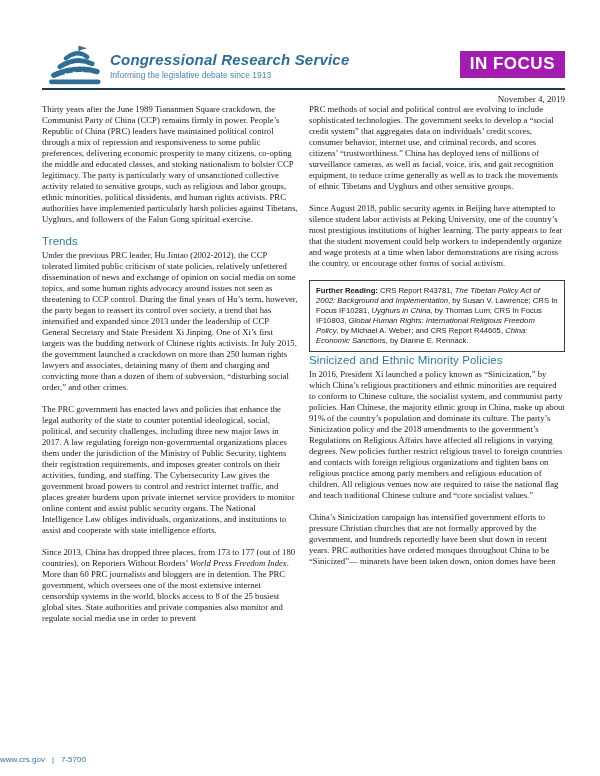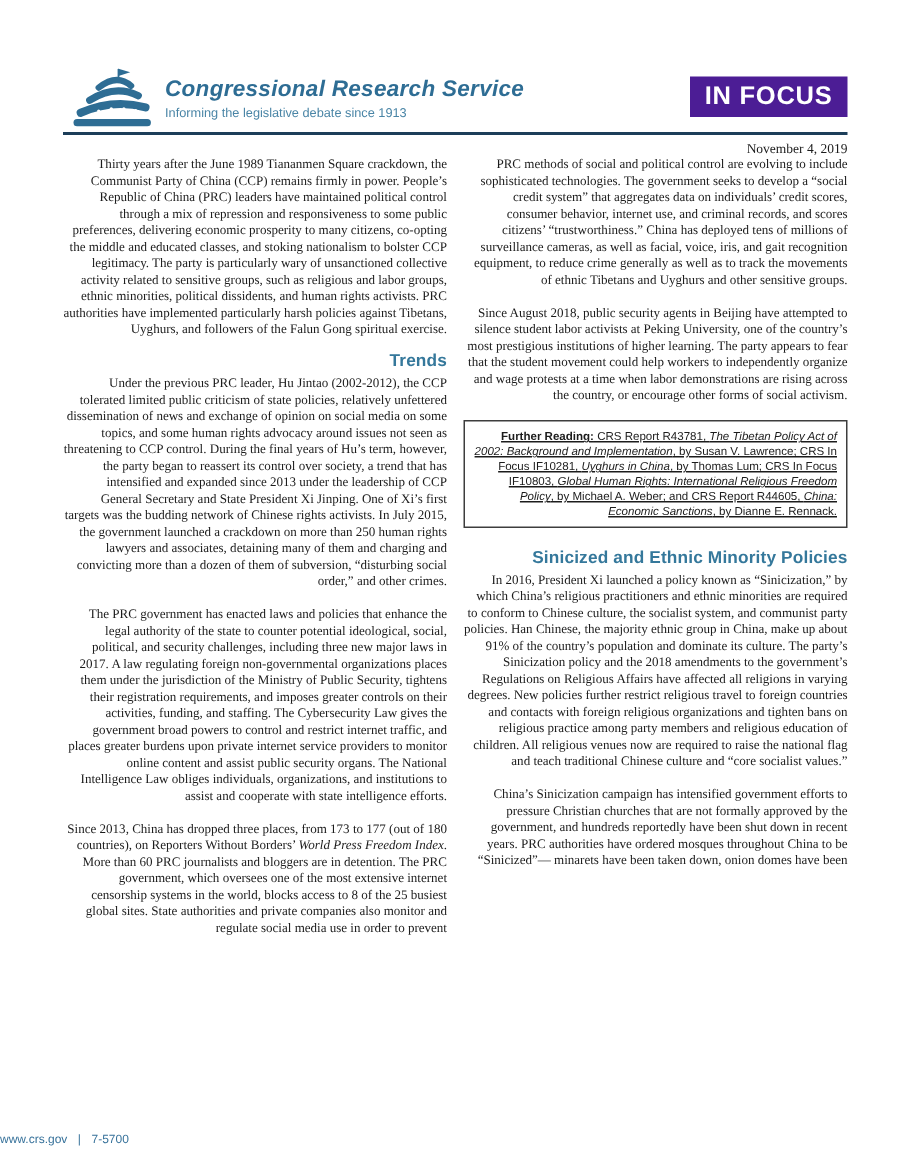--- a/index.html
+++ b/index.html
@@ -23,54 +23,53 @@
     font-family: "Liberation Sans", sans-serif;
     font-style: italic; font-weight: bold;
     font-size: 15px; color: #2e6d94; letter-spacing: 0.2px;
     white-space: nowrap;
   }
   .tagline {
     font-family: "Liberation Sans", sans-serif;
     font-size: 8.5px; color: #4a85a6; margin-top: 2px;
   }
   .badge {
-    background: #4c1d95; color: #ffffff;
+    background: #a21caf; color: #ffffff;
     font-family: "Liberation Sans", sans-serif;
     font-weight: bold; font-size: 17px; letter-spacing: 0.5px;
     padding: 3px 10px 4px 10px; margin-top: 7px;
     white-space: nowrap;
   }
   .rule { border-top: 2px solid #1c3e59; margin-top: 2px; }
 
   .date { text-align: right; font-size: 9px; margin-top: 4px; }
 
   h1 {
     font-family: "Liberation Serif", serif;
     font-size: 18.5px; font-weight: bold;
     margin: 4px 0 10px 0; color: #111;
   }
 
   
   .columns { display: flex; gap: 11px; }
-  .col { width: 256px; font-size: 8.7px; line-height: 11px; text-align: right; }
+  .col { width: 256px; font-size: 8.7px; line-height: 11px; }
   .col p { margin: 0 0 11px 0; }
   h2 {
     font-family: "Liberation Sans", sans-serif;
-    color: #35789b; font-size: 11.5px; font-weight: bold;
+    color: #35789b; font-size: 11.5px; font-weight: normal;
     margin: 0 0 3px 0; letter-spacing: 0.1px;
   }
   .it { font-style: italic; }
 
   .reading-box {
     border: 1px solid #3d3d3d;
     padding: 5px 6px;
     font-family: "Liberation Sans", sans-serif;
     font-size: 7.7px; line-height: 10px;
-    margin-bottom: 15px;
-    text-decoration: underline;
+    margin-bottom: 3px;
   }
   .fr-label { font-weight: bold; }
 
   
   .footer {
     position: absolute; bottom: 12px; left: 0; width: 100%;
     text-align: left;
     font-family: "Liberation Sans", sans-serif;
     font-size: 8px; color: #36719a;
   }

